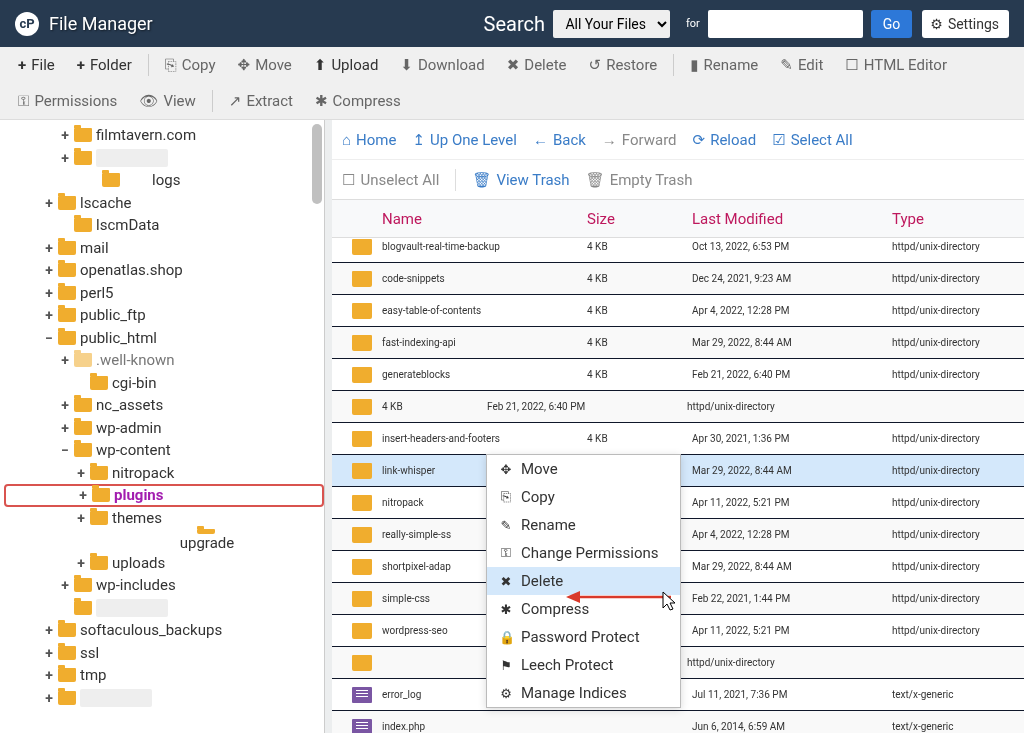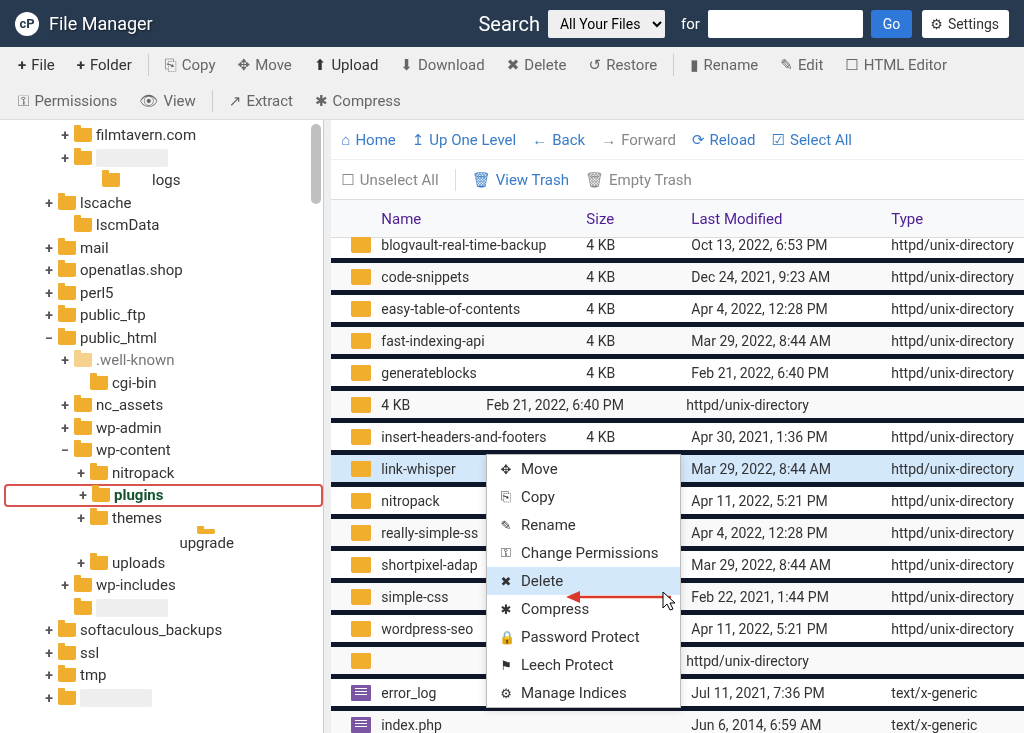--- a/index.html
+++ b/index.html
@@ -2,22 +2,22 @@
 <html><head>
 <meta charset="utf-8">
 <style>
 * { margin:0; padding:0; box-sizing:border-box; font-family:-apple-system,BlinkMacSystemFont,"Segoe UI",Roboto,sans-serif; }
 body { background:#fff; width:1024px; height:733px; overflow:hidden; }
 .header { background:#273a50; height:47px; display:flex; align-items:center; padding:0 15px; color:#fff; }
 .logo { width:24px; height:24px; background:#fff; color:#273a50; border-radius:50%; display:flex; align-items:center; justify-content:center; font-weight:bold; font-size:13px; margin-right:10px; }
 .header-title { font-size:18px; font-weight:400; text-shadow:1px 1px 2px rgba(0,0,0,0.5); }
 .header-spacer { flex:1; }
 .search-label { font-size:20px; margin-right:8px; }
-.search-select { height:28px; border:none; padding:0 8px; font-size:14px; margin-right:8px; border-radius:2px; }
-.for-label { font-size:15px; margin:12px 8px;text-align:right; }
+.search-select { height:28px; border:none; padding:0 8px; font-size:14px; margin-right:8px; border-radius:2px;text-align:right; }
+.for-label { font-size:11px; margin:12px 8px;text-align:right; }
 .search-input { height:28px; border:none; width:155px; padding:0 8px; border-radius:2px; }
 .go-btn { background:#2d78d8; color:#fff; border:none; height:28px; padding:0 12px; margin-left:8px; border-radius:3px; font-size:14px; cursor:pointer; }
 .settings-btn { background:#fff; color:#333; border:none; height:28px; padding:0 10px 0 8px; margin-left:10px; border-radius:3px; font-size:14px; cursor:pointer; display:flex; align-items:center; gap:5px; }
 .toolbar { background:#f0f0f0; border-bottom:1px solid #ddd; }
 .toolbar-row { display:flex; align-items:center; height:36px; padding:0 8px; gap:2px; }
 .tb-btn { display:flex; align-items:center; padding:0 10px; height:30px; color:#666; font-size:15px; cursor:pointer; gap:5px; }
 .tb-btn.active { color:#333; }
 .tb-divider { width:1px; height:22px; background:#ccc; margin:0 4px; }
 .main { display:flex; height:calc(100% - 47px - 72px); }
 .tree-panel { width:325px; border-right:1px solid #ccc; overflow-y:auto; padding:4px 0 4px 4px; font-size:15px; }
@@ -25,32 +25,32 @@
 .tree-scroll-handle { position:absolute; top:0; width:10px; height:80px; background:#c0c0c0; border-radius:5px; }
 .tree-item { display:flex; align-items:center; height:22.5px; cursor:pointer; white-space:nowrap; }
 .tree-toggle { width:14px; text-align:center; color:#555; font-size:14px; font-weight:bold; line-height:1; }
 .tree-folder { width:18px; height:14px; background:#f0ad2e; border-radius:1px 1px 2px 2px; position:relative; margin:0 4px 0 2px; }
 .tree-folder::before { content:''; position:absolute; top:-3px; left:0; width:7px; height:3px; background:#f0ad2e; border-radius:1px 1px 0 0; }
 .tree-folder.open { background:#f0ad2e; }
 .tree-folder.hidden { opacity:0.55; }
 .tree-label { color:#333; }
 .tree-label.hidden { color:#777; }
 .tree-label.redacted { background:#eee; color:#eee; border-radius:2px; padding:0 6px; }
-.tree-label.highlight { font-weight:bold; color:#14532d; }
+.tree-label.highlight { font-weight:bold; color:#a21caf; }
 .tree-item.boxed { border:2px solid #d9534f; border-radius:4px; }
 .content { flex:1; display:flex; flex-direction:column; border-left:7px solid #eceeef; position:relative; }
 .content-bar { display:flex; align-items:center; height:40px; padding:0 10px; gap:16px; border-bottom:1px solid #eee; }
 .content-bar2 { display:flex; align-items:center; height:40px; padding:0 10px; gap:16px; border-bottom:1px solid #ddd; }
 .cb-btn { display:flex; align-items:center; gap:5px; color:#3a7cc7; font-size:15px; cursor:pointer; }
 .cb-btn.muted { color:#888; }
 .cb-divider { width:1px; height:22px; background:#ddd; }
 .table-head { display:flex; background:#f8f9fa; border-bottom:1px solid #ddd; height:38px; align-items:center; }
-.th { color:#4c1d95; font-size:15px; padding:0 10px; }
+.th { color:#be185d; font-size:15px; padding:0 10px; }
 .table-body { flex:1; overflow-y:hidden; position:relative; }
-.row { display:flex; align-items:center; height:32px; border-bottom:5px solid #0f172a; font-size:14px; color:#333; }
+.row { display:flex; align-items:center; height:32px; border-bottom:1px solid #0f172a; font-size:10px; color:#333; }
 .row:nth-child(even) { background:#f9f9f9; }
 .row.selected { background:#d4e8fb;justify-content:flex-end; }
 .cell { padding:0 10px; white-space:nowrap; overflow:hidden; }
 .file-icon { width:20px; height:16px; background:#f0ad2e; border-radius:1px 1px 2px 2px; position:relative; margin-left:10px; }
 .file-icon::before { content:''; position:absolute; top:-3px; left:0; width:8px; height:3px; background:#f0ad2e; border-radius:1px 1px 0 0; }
 .file-icon.doc { background:#7a56a3; border-radius:1px; }
 .file-icon.doc::before { display:none; }
 .file-icon.doc::after { content:''; position:absolute; top:3px; left:4px; right:4px; height:1px; background:#fff; box-shadow:0 3px 0 #fff, 0 6px 0 #fff; }
 .col-icon { width:40px; }
 .col-name { width:205px; }

